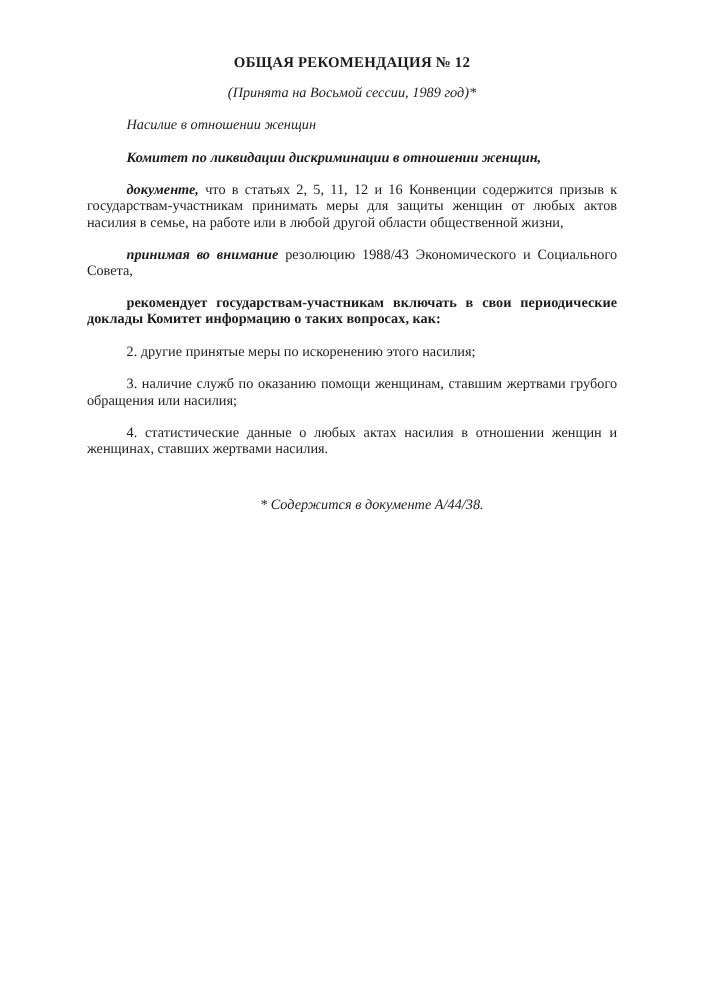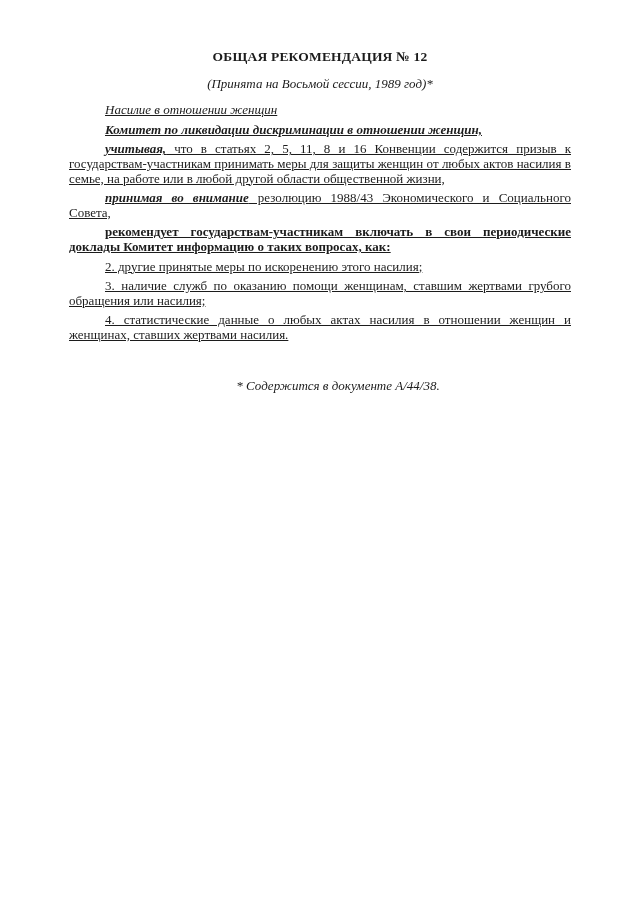--- a/index.html
+++ b/index.html
@@ -26,24 +26,23 @@
     font-weight: bold;
     text-align: center;
     letter-spacing: 0.2px;
   }
   .subtitle {
     margin: 12px;
     font-style: italic;
     text-align: center;
   }
   p.para {
-    margin: 5px;
+    margin: 15px;
     text-align: justify;
     text-indent: 36px;
-    text-decoration: underline;
   }
   .italic { font-style: italic; }
   .bi { font-weight: bold; font-style: italic; }
   .bold { font-weight: bold; }
   .mt-line { margin-top: 14.6px; }
   .mt-topic { margin-top: 25px; }
   .mt-list { margin-top: 15px; }
   .footnote {
     margin: 0;
     margin-top: 36px;
@@ -58,21 +57,21 @@
 <div class="page">
 
   <h1 class="title">ОБЩАЯ РЕКОМЕНДАЦИЯ № 12</h1>
 
   <div class="subtitle">(Принята на Восьмой сессии, 1989 год)*</div>
 
   <p class="para italic mt-topic">Насилие в отношении женщин</p>
 
   <p class="para bi mt-line">Комитет по ликвидации дискриминации в отношении женщин,</p>
 
-  <p class="para mt-line"><span class="bi">учитывая,</span><span> что в статьях 2, 5, 11, 8 и 16 Конвенции содержится призыв к государствам-участникам принимать меры для защиты женщин от любых актов насилия в семье, на работе или в любой другой области общественной жизни,</span></p>
+  <p class="para mt-line"><span class="bi">документе,</span><span> что в статьях 2, 5, 11, 12 и 16 Конвенции содержится призыв к государствам-участникам принимать меры для защиты женщин от любых актов насилия в семье, на работе или в любой другой области общественной жизни,</span></p>
 
   <p class="para"><span class="bi">принимая во внимание</span><span> резолюцию 1988/43 Экономического и Социального Совета,</span></p>
 
   <p class="para bold mt-line">рекомендует государствам-участникам включать в свои периодические доклады Комитет информацию о таких вопросах, как:</p>
 
   <div>
     <p class="para">2. другие принятые меры по искоренению этого насилия;</p>
     <p class="para">3. наличие служб по оказанию помощи женщинам, ставшим жертвами грубого обращения или насилия;</p>
     <p class="para">4. статистические данные о любых актах насилия в отношении женщин и женщинах, ставших жертвами насилия.</p>
   </div>

